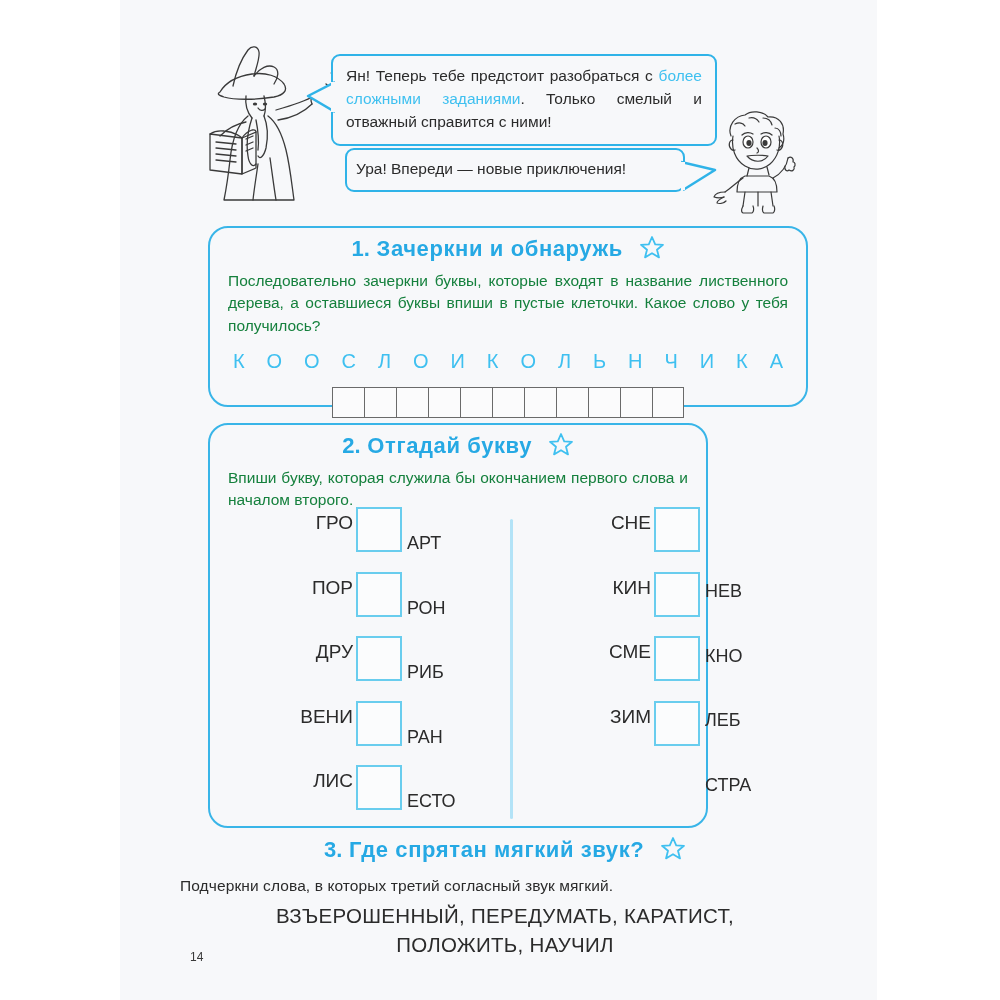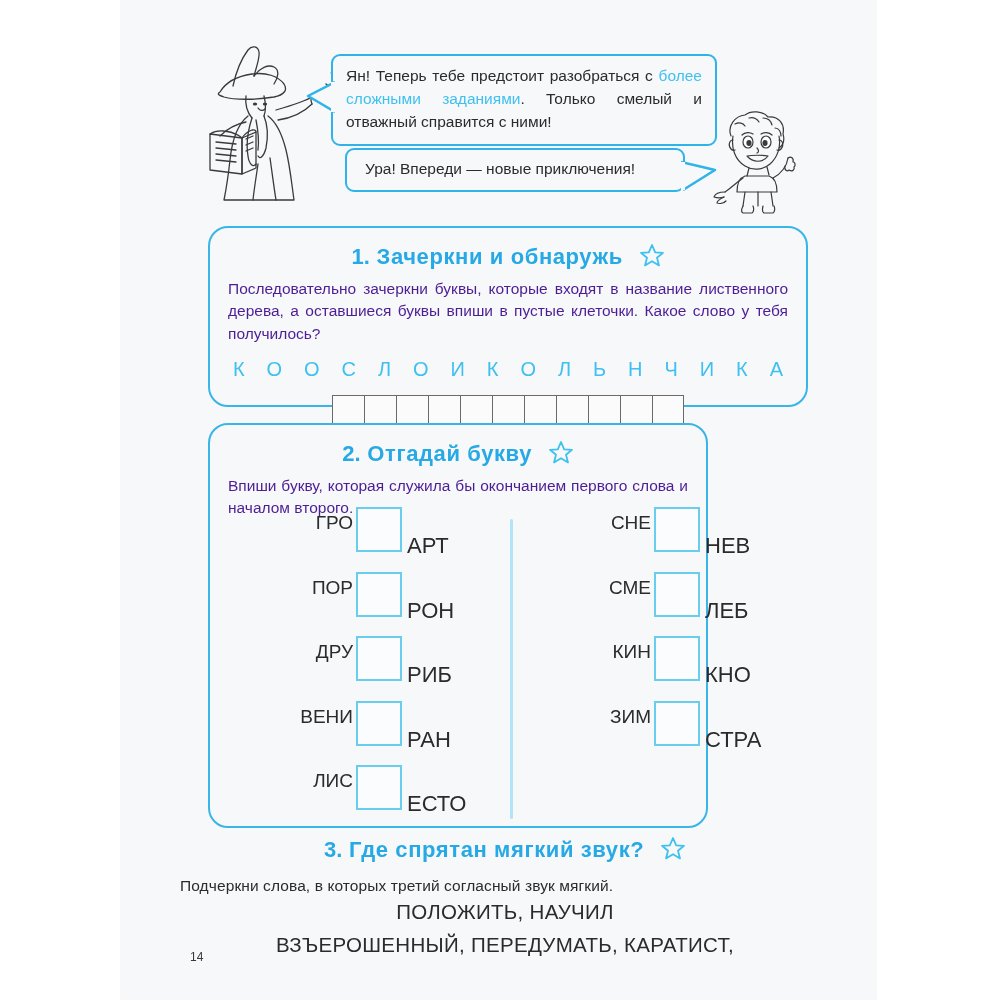--- a/index.html
+++ b/index.html
@@ -79,21 +79,21 @@
     position: absolute;
     left: -28px;
     top: 24px;
     width: 30px;
     height: 36px;
   }
   #bubble-2 {
     left: 225px;
     top: 148px;
     width: 340px;
-    padding: 8px 13px 9px 18px;
+    padding: 8px 13px 9px 9px;
     text-align: left;
   }
   #bubble-2 .tail {
     position: absolute;
     right: -36px;
     top: 10px;
     width: 38px;
     height: 34px;
   }
   .hl { color: #3fc0f0; }
@@ -108,32 +108,32 @@
   }
   #ex1 { left: 88px; top: 226px; width: 600px; height: 181px; }
   #ex2 { left: 88px; top: 423px; width: 500px; height: 405px; }
 
   .ex-title {
     text-align: center;
     font-size: 22px;
     font-weight: bold;
     color: #26a9e4;
     letter-spacing: 0.6px;
-    padding-top: 15px;
+    padding-top: 7px;
     white-space: nowrap;
   }
   .ex-title .num { letter-spacing: 0px; }
   .ex-title .star {
     display: inline-block;
     vertical-align: -4px;
     margin-left: 9px;
   }
   .ex-body {
     font-size: 15.5px;
-    color: #4c1d95;
+    color: #15803d;
     line-height: 1.44;
     text-align: justify;
     padding: 4px 18px 0 18px;
   }
 
   
   #letters-row {
     display: flex;
     justify-content: space-between;
     padding: 13px 23px 0 23px;
@@ -200,27 +200,27 @@
     width: 46px;
     height: 45px;
     border: 2px solid #69cdee;
     box-sizing: border-box;
     background: #fbfcfd;
   }
   .pair .post {
     position: absolute;
     right: 40px;
     top: 26px;
-    font-size: 22px;
+    font-size: 18px;
     color: #2b2b2b;
     white-space: nowrap;
     text-align: left;
   }
   #col-left .pair .post  { right: auto; left: 192px; }
-  #col-right .pair .post { right: auto; left: 192px; }
+  #col-right .pair .post { right: auto; left: 192px; margin-top: 48px; }
 
   
   #ex3 {
     position: absolute;
     left: 60px;
     top: 836px;
     width: 650px;
   }
   #ex3 .ex-title { padding-top: 0; }
   #ex3-instr {
@@ -434,28 +434,28 @@
             <span class="post">ЕСТО</span>
           </div>
         </div>
       <div class="col" id="col-right">
           <div class="pair">
             <span class="pre">СНЕ</span>
             <span class="answer-box"></span>
             <span class="post">НЕВ</span>
           </div>
           <div class="pair">
+            <span class="pre">КИН</span>
+            <span class="answer-box"></span>
+            <span class="post">КНО</span>
+          </div>
+          <div class="pair">
             <span class="pre">СМЕ</span>
             <span class="answer-box"></span>
             <span class="post">ЛЕБ</span>
-          </div>
-          <div class="pair">
-            <span class="pre">КИН</span>
-            <span class="answer-box"></span>
-            <span class="post">КНО</span>
           </div>
           <div class="pair">
             <span class="pre">ЗИМ</span>
             <span class="answer-box"></span>
             <span class="post">СТРА</span>
           </div>
         </div>
     </div>
   </div>
 
@@ -463,19 +463,19 @@
     <div class="ex-title">
       <span class="num">3.</span>
       <span>Где спрятан мягкий звук?</span>
       <span class="star">
         <svg width="26" height="25" viewBox="0 0 26 25" fill="none" stroke="#3fc0f0" stroke-width="1.8" stroke-linejoin="round">
           <path d="M13 2 L16.2 9.3 L24 9.8 L18 14.8 L20 22.4 L13 18.2 L6 22.4 L8 14.8 L2 9.8 L9.8 9.3 Z"></path>
         </svg>
       </span>
     </div>
     <div id="ex3-instr">Подчеркни слова, в которых третий согласный звук мягкий.</div>
+    <div class="ex3-words">ВЗЪЕРОШЕННЫЙ,  ПЕРЕДУМАТЬ,  КАРАТИСТ,</div>
     <div class="ex3-words second">ПОЛОЖИТЬ,  НАУЧИЛ</div>
-    <div class="ex3-words">ВЗЪЕРОШЕННЫЙ,  ПЕРЕДУМАТЬ,  КАРАТИСТ,</div>
   </div>
 
   <div id="page-number">14</div>
 
 </div>
 
 </body></html>

